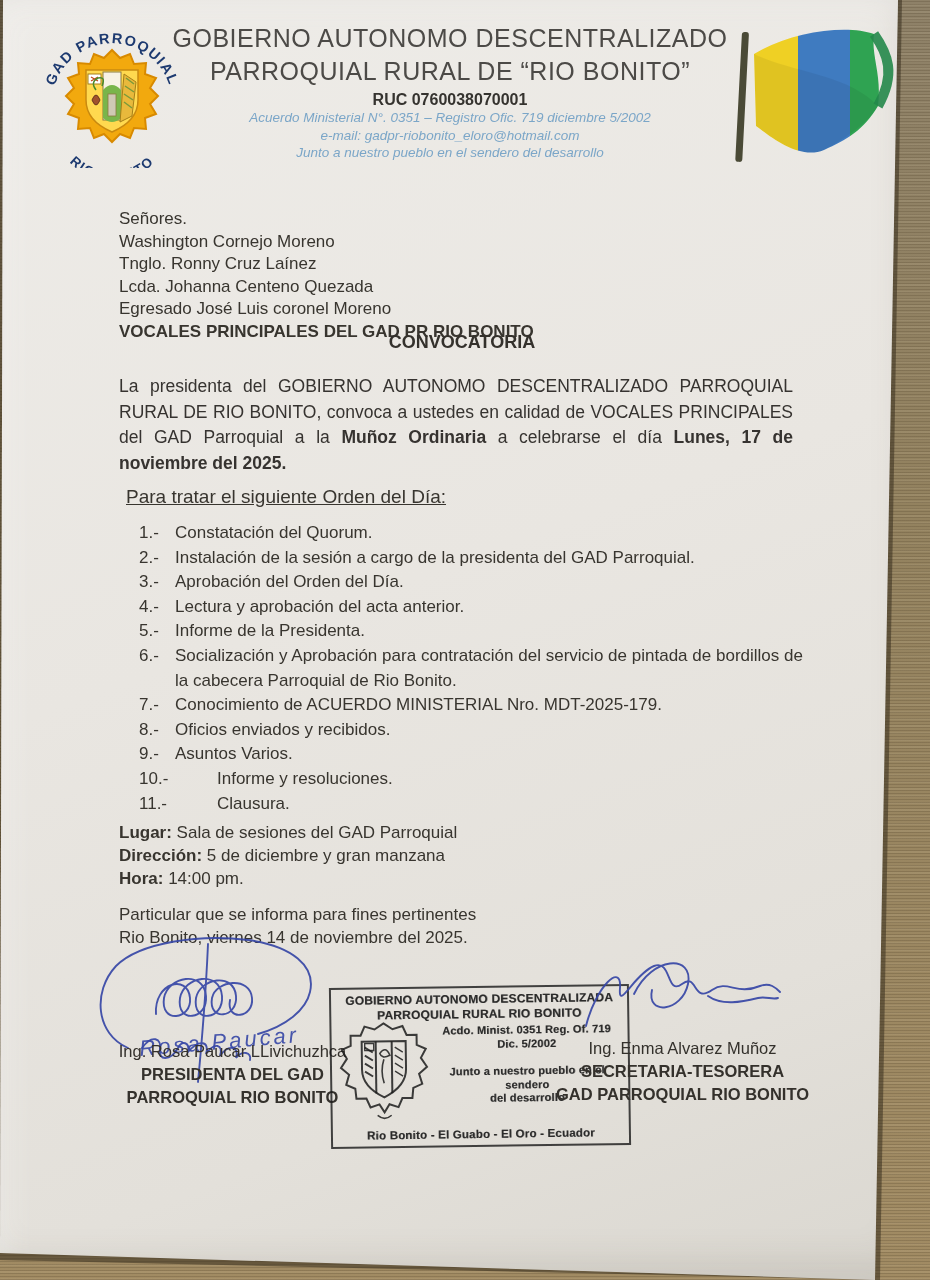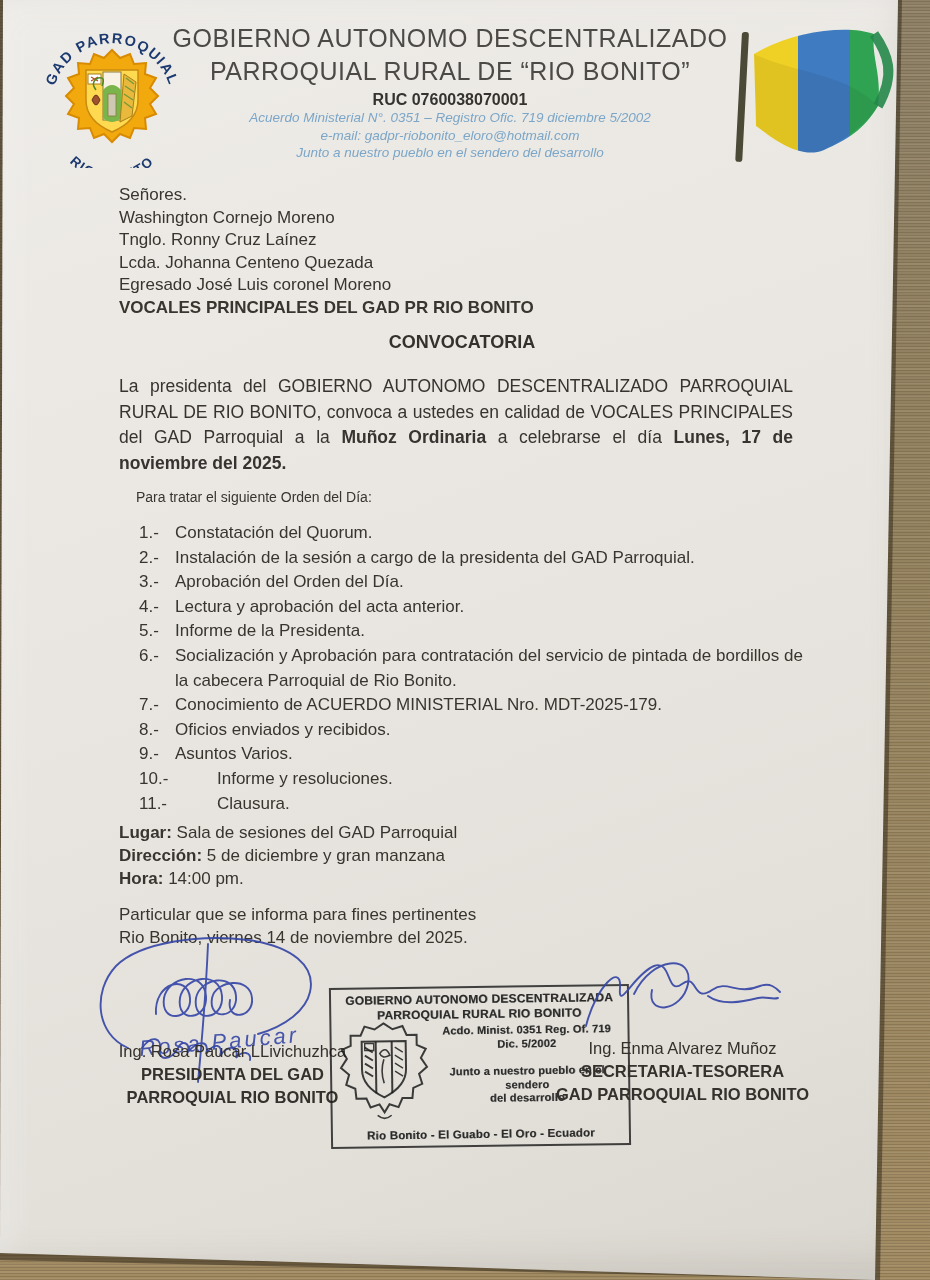--- a/index.html
+++ b/index.html
@@ -107,36 +107,36 @@
       <rect x="14" y="18" width="7" height="130" rx="3" fill="#4a4a36" transform="rotate(3 17 18)"></rect>
       <g clip-path="url(#flagClip)">
         <rect x="20" y="5" width="50" height="145" fill="#efd024"></rect>
         <rect x="70" y="5" width="52" height="145" fill="#3f7bc0"></rect>
         <rect x="122" y="5" width="58" height="145" fill="#2fa352"></rect>
         <path d="M26,40 C70,60 120,60 150,92 C136,116 96,136 96,136 C72,146 44,124 28,112 Z" fill="rgba(0,0,0,0.06)"></path>
       </g>
       <path d="M146,20 C160,40 168,60 150,92" fill="none" stroke="#23874a" stroke-width="10" opacity="0.9"></path>
     </svg>
 
-    <div class="abs doc-lines" style="left:119px;top:184px;">
+    <div class="abs doc-lines" style="left:119px;top:208px;">
       <div>Señores.</div>
       <div>Washington Cornejo Moreno</div>
       <div>Tnglo. Ronny Cruz Laínez</div>
       <div>Lcda. Johanna Centeno Quezada</div>
       <div>Egresado José Luis coronel Moreno</div>
       <div class="bold">VOCALES PRINCIPALES DEL GAD PR RIO BONITO</div>
     </div>
 
     <div class="abs center-line">CONVOCATORIA</div>
 
     <div class="abs para">
       <span>La presidenta del GOBIERNO AUTONOMO DESCENTRALIZADO PARROQUIAL RURAL DE RIO BONITO, convoca a ustedes en calidad de VOCALES PRINCIPALES del GAD Parroquial a la </span><span class="bold">Muñoz Ordinaria</span><span> a celebrarse el día </span><span class="bold">Lunes, 17 de noviembre del 2025.</span>
     </div>
 
-    <div class="abs doc-lines" style="left:136px;top:486px;font-size:14px;">Para tratar el siguiente Orden del Día:</div>
+    <div class="abs doc-lines" style="left:126px;top:486px;font-size:19px;text-decoration:underline;">Para tratar el siguiente Orden del Día:</div>
 
     <div class="abs agenda">
       <div class="agenda-row">
           <span class="a-num">1.-</span>
           <span class="a-text">Constatación del Quorum.</span>
         </div>
       <div class="agenda-row">
           <span class="a-num">2.-</span>
           <span class="a-text">Instalación de la sesión a cargo de la presidenta del GAD Parroquial.</span>
         </div>

